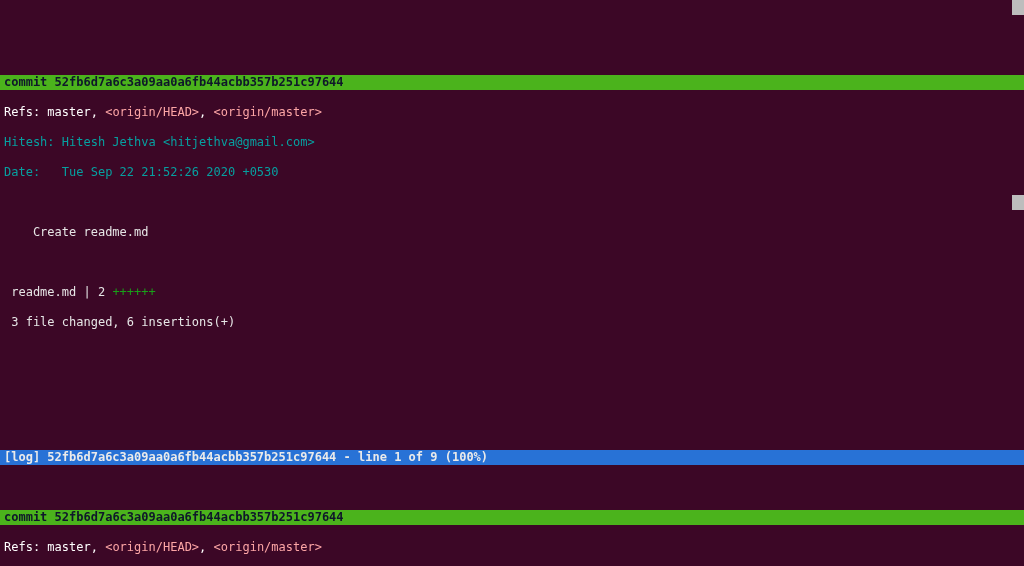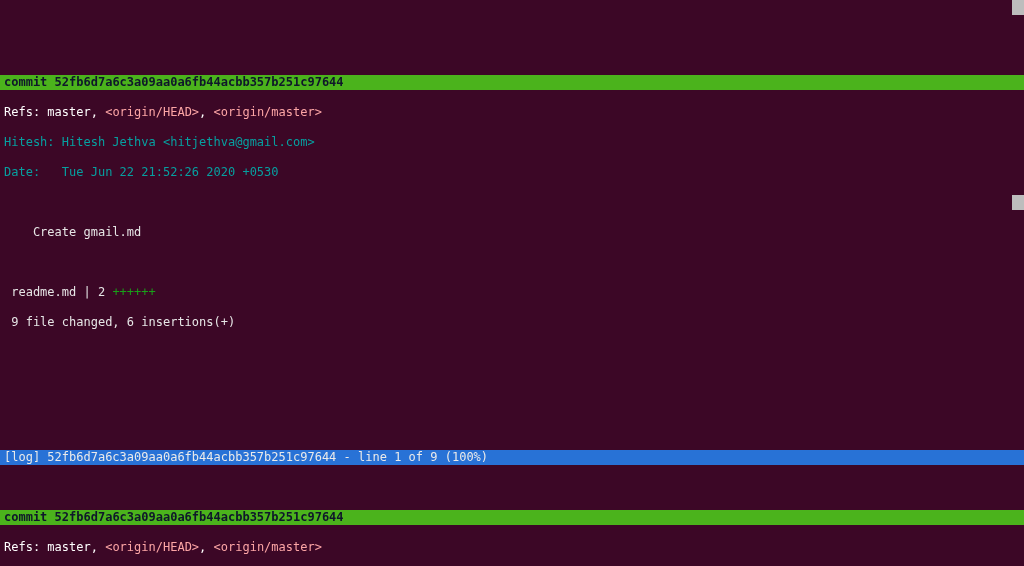--- a/index.html
+++ b/index.html
@@ -1,41 +1,41 @@
 <!DOCTYPE html>
 <html><head>
 <meta charset="utf-8">
 <style>
   html,body{margin:0;padding:0;background:#3c0726;width:1024px;height:566px;overflow:hidden}
   body{font-family:"DejaVu Sans Mono","Ubuntu Mono",Consolas,monospace;font-size:12px;line-height:15px;color:#d9d9d9;white-space:pre}
   .row{padding:0 4px}
   .green-bar{background:#4bb31c;color:#0f172a;font-weight:bold}
-  .blue-bar{background:#2872d6;color:#eaeaea;font-weight:normal}
+  .blue-bar{background:#2872d6;color:#eaeaea;font-weight:bold}
   .scrollbar{position:absolute;right:0;width:12px;background:#bdbdbd}
   .c-red{color:#ffffff}
   .c-yel{color:#fca5a5}
   .c-cyan{color:#06a0a0}
   .c-green{color:#19a019}
   .c-white{color:#e6e6e6}
 </style>
 </head>
 <body>
 
 
 
 
 <div class="row green-bar" style="position:relative"><span>commit </span><span>52fb6d7a6c3a09aa0a6fb44acbb357b251c97644</span></div>
 <div class="row"><span class="c-red">Refs:</span><span class="c-red"> master, </span><span class="c-yel">&lt;origin/HEAD&gt;</span><span class="c-red">, </span><span class="c-yel">&lt;origin/master&gt;</span></div>
 <div class="row"><span class="c-cyan">Hitesh: </span><span class="c-cyan">Hitesh Jethva &lt;hitjethva@gmail.com&gt;</span></div>
-<div class="row"><span class="c-cyan">Date:   </span><span class="c-cyan">Tue Jun 22 21:52:26 2020 +0530</span></div>
+<div class="row"><span class="c-cyan">Date:   </span><span class="c-cyan">Tue Sep 22 21:52:26 2020 +0530</span></div>
 <div class="row"> </div>
-<div class="row c-white">    Create gmail.md</div>
+<div class="row c-white">    Create readme.md</div>
 <div class="row"> </div>
 <div class="row"><span class="c-white"> readme.md | 2 </span><span class="c-green">++++++</span></div>
-<div class="row c-white"> 9 file changed, 6 insertions(+)</div>
+<div class="row c-white"> 3 file changed, 6 insertions(+)</div>
 <div class="row"> </div>
 <div class="row"> </div>
 <div class="row"> </div>
 
 <div class="row blue-bar">[log] 52fb6d7a6c3a09aa0a6fb44acbb357b251c97644 - line 1 of 9 (100%)</div>
 
 
 <div class="row green-bar" style="position:relative"><span>commit </span><span>52fb6d7a6c3a09aa0a6fb44acbb357b251c97644</span></div>
 <div class="row"><span class="c-red">Refs:</span><span class="c-red"> master, </span><span class="c-yel">&lt;origin/HEAD&gt;</span><span class="c-red">, </span><span class="c-yel">&lt;origin/master&gt;</span></div>
 

